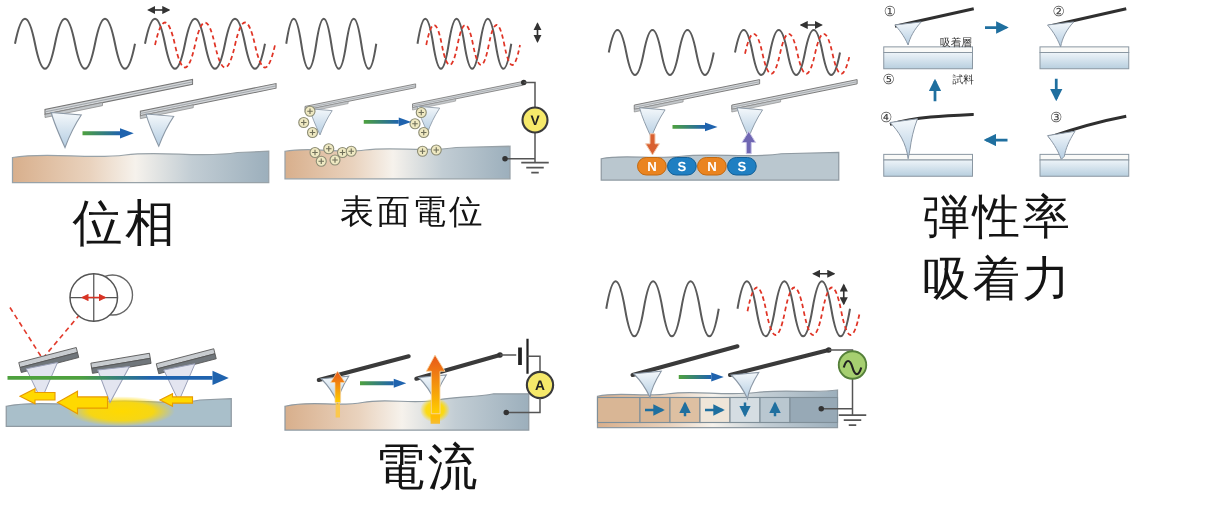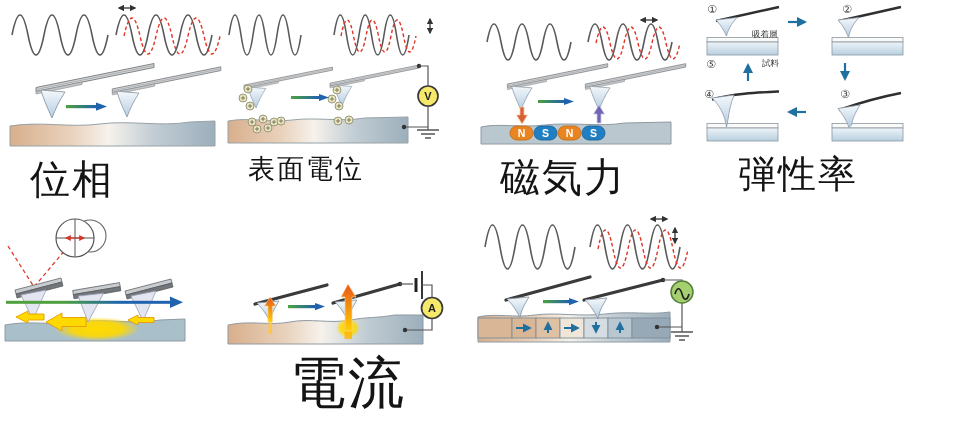--- a/index.html
+++ b/index.html
@@ -1,19 +1,19 @@
 <!DOCTYPE html>
 <html><head>
 <meta charset="utf-8">
 <style>
   html,body{margin:0;padding:0;background:#fff;}
   #stage{position:relative;width:967px;height:423px;background:#ffffff;overflow:hidden;
          font-family:"Liberation Sans","DejaVu Sans",sans-serif;}
   svg.panel{position:absolute;overflow:hidden;}
-  .plabel{position:absolute;color:#141414;font-size:40px;letter-spacing:2px;text-align:left;
+  .plabel{position:absolute;color:#141414;font-size:40px;letter-spacing:2px;text-align:center;
           font-weight:400;line-height:1.1;white-space:nowrap;}
   .plabel2{position:absolute;color:#141414;font-size:38px;letter-spacing:2px;text-align:right;
            font-weight:400;line-height:50px;white-space:nowrap;}
   svg text{font-family:"Liberation Sans","DejaVu Sans",sans-serif;}
   .tinylabel{font-size:8.5px;fill:#333;}
   .steplabel{font-size:11px;fill:#444;}
   .meterlabel{font-size:11px;font-weight:bold;fill:#222;text-anchor:middle;}
   .maglabel{font-size:10.5px;font-weight:bold;fill:#fff;text-anchor:middle;}
 </style>
 </head>
@@ -275,19 +275,19 @@
       <path d="M663,280 H682 V281 M682,303 V332 M657,327 H682" fill="none" stroke="#555" stroke-width="1.2"></path>
       <circle cx="657" cy="327" r="2.2" fill="#333"></circle>
       <circle cx="682" cy="292" r="11" fill="#a6cf70" stroke="#55803a" stroke-width="1.5"></circle>
       <path d="M675,294 c2,-7 5,-7 7,0 c2,7 5,7 7,0" fill="none" stroke="#222" stroke-width="1.7"></path>
       <path d="M671,332 H693 M675,336 H689 M679,340 H685" stroke="#555" stroke-width="1.4"></path>
     </g>
   </svg>
 
   <div class="plabel" style="left:30px;top:157px;width:140px">位相</div>
   <div class="plabel" style="left:248px;top:155px;width:164px;font-size:27px">表面電位</div>
-  <div class="plabel" style="left:500px;top:155px;width:130px">磁気力</div>
   <div class="plabel2" style="left:738px;top:149px">
     <div>弾性率</div>
+    <div>吸着力</div>
   </div>
-  <div class="plabel" style="left:290px;top:352px;width:104px;font-size:56px">電流</div>
+  <div class="plabel" style="left:290px;top:352px;width:104px;font-size:40px">電流</div>
 
 </div>
 
 </body></html>

